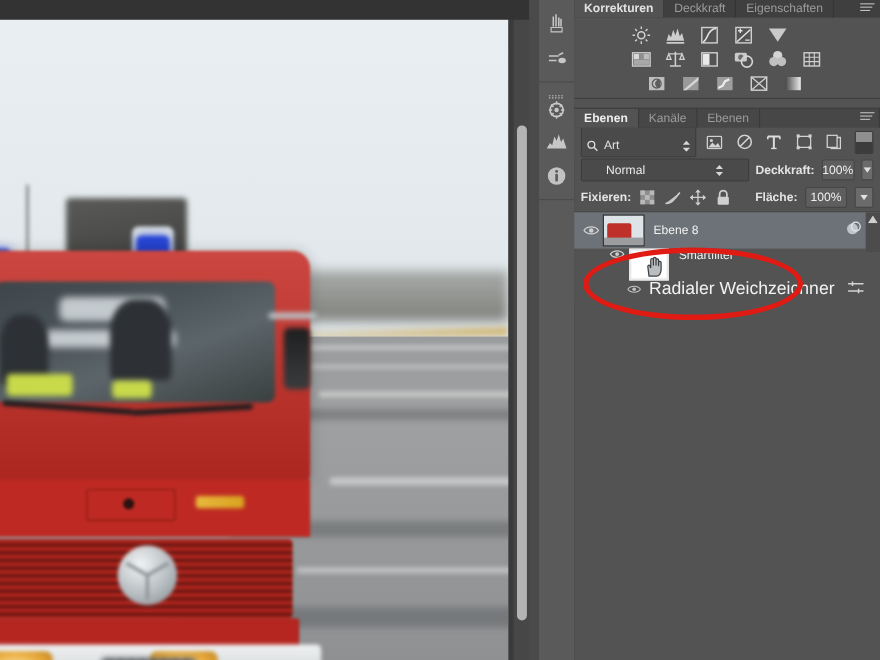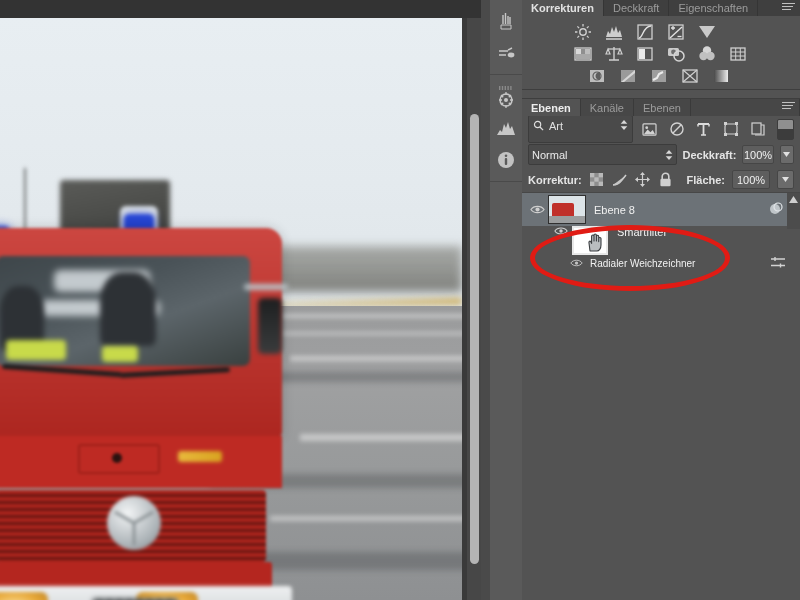--- a/index.html
+++ b/index.html
@@ -101,30 +101,30 @@
   .icon-row{display:flex;justify-content:flex-start;padding-left:50px;margin-bottom:4px;gap:9px;}
   .adj{width:22px;height:18px;display:flex;align-items:center;justify-content:center;}
   .corr-sep{height:1px;background:#3e3e3e;margin-top:3px;}
 
   .layers-tabbar{height:17px;background:#474747;display:flex;align-items:stretch;position:relative;border-top:1px solid #3e3e3e;}
   .layers-tabbar .tab{border-right:1px solid #3a3a3a;}
   .layers-tabbar .tab.active{background:#535353;color:#ededed;}
 
   .lrow{height:26px;display:flex;align-items:center;background:#535353;padding:0 6px;gap:6px;}
   .filt-select{width:95px;height:18px;background:#4a4a4a;border:1px solid #3c3c3c;border-radius:2px;
-       display:flex;align-items:flex-start;padding:4px 4px;gap:5px;}
+       display:flex;align-items:flex-end;padding:4px 4px;gap:5px;}
   .filt-select .lbl{font-size:11px;color:#e0e0e0;}
   .stepper{margin-left:auto;display:flex;flex-direction:column;gap:1px;}
   .ftype{width:21px;height:20px;display:flex;align-items:center;justify-content:center;}
   .toggle-sw{width:15px;height:19px;margin-left:auto;border:1px solid #3c3c3c;border-radius:2px;
        background:linear-gradient(180deg,#8f8f8f 0 48%,#3c3c3c 48% 100%);}
 
   .blendrow{height:25px;display:flex;align-items:center;padding:0 6px;gap:6px;}
   .blend-select{width:172px;height:19px;background:#4a4a4a;border:1px solid #3c3c3c;border-radius:2px;
-       display:flex;align-items:center;padding:0 3px;text-align:center;}
+       display:flex;align-items:center;padding:0 22px;text-align:center;}
   .blend-select .lbl{font-size:11px;color:#eaeaea;}
   .fieldlabel{font-size:11px;font-weight:bold;color:#e4e4e4;white-space:nowrap;text-align:center;}
   .numbox{width:36px;height:17px;background:#5e5e5e;border:1px solid #464646;border-radius:2px;
        display:flex;align-items:center;justify-content:center;font-size:11px;color:#f0f0f0;}
   .dropbtn{width:15px;height:17px;background:#6b6b6b;border:1px solid #464646;border-radius:2px;
        display:flex;align-items:center;justify-content:center;}
 
   .lockrow{height:25px;display:flex;align-items:center;padding:0 6px;gap:7px;}
   .lockicon{width:16px;height:16px;display:flex;align-items:center;justify-content:center;}
 
@@ -135,21 +135,21 @@
   .thumb{width:36px;height:27px;border:1px solid #2f2f2f;overflow:hidden;position:relative;flex:0 0 36px;}
   .thumb .mini-sky{position:absolute;inset:0;background:#dce4e8;}
   .thumb .mini-truck{position:absolute;left:3px;top:7px;width:22px;height:18px;background:#c0302a;border-radius:2px;}
   .thumb .mini-road{position:absolute;left:0;bottom:0;width:100%;height:7px;background:#9b9d9e;}
   .lname{font-size:11px;color:#f0f0f0;margin-left:8px;white-space:nowrap;}
   .so-badge{margin-left:auto;margin-right:16px;}
   .sublayer{display:flex;align-items:flex-start;height:26px;padding-left:28px;}
   .mask-thumb{width:32px;height:25px;background:#ffffff;border:2px solid #e8e8e8;position:relative;flex:0 0 32px;}
   .subname{font-size:11px;color:#f2f2f2;margin-left:9px;white-space:nowrap;}
   .fx-sub{display:flex;align-items:center;height:22px;padding-left:48px;}
-  .fx-name{font-size:10px;color:#f2f2f2;margin-left:7px;white-space:nowrap;}
+  .fx-name{font-size:16px;color:#f2f2f2;margin-left:7px;white-space:nowrap;}
   .fx-opts{margin-left:auto;margin-right:14px;}
   .layer-scroll{position:absolute;right:0;top:0;width:13px;height:33px;background:#4c4c4c;
        display:flex;align-items:flex-start;justify-content:center;padding-top:3px;}
 
   .ellipse{position:absolute;left:8px;top:32px;width:190px;height:56px;border:5px solid #e01b14;
        border-radius:50%;pointer-events:none;z-index:9;}
   .handcur{position:absolute;left:12px;top:4px;z-index:6;}
 </style>
 </head>
 <body>
@@ -490,21 +490,21 @@
       <span class="fieldlabel">Deckkraft:</span>
       <div class="numbox">100%</div>
       <div class="dropbtn">
         <svg width="7" height="5" viewBox="0 0 7 5">
             <path d="M0 0 H7 L3.5 5 Z" fill="#e0e0e0"></path>
           </svg>
       </div>
     </div>
 
     <div class="lockrow">
-      <span class="fieldlabel">Korrektur:</span>
+      <span class="fieldlabel">Fixieren:</span>
       <div class="lockicon">
         <svg width="13" height="13" viewBox="0 0 12 12">
           <rect width="12" height="12" fill="#8e8e8e"></rect>
           <rect x="0" y="0" width="4" height="4" fill="#b9b9b9"></rect>
           <rect x="8" y="0" width="4" height="4" fill="#b9b9b9"></rect>
           <rect x="4" y="4" width="4" height="4" fill="#b9b9b9"></rect>
           <rect x="0" y="8" width="4" height="4" fill="#b9b9b9"></rect>
           <rect x="8" y="8" width="4" height="4" fill="#b9b9b9"></rect>
         </svg>
       </div>

